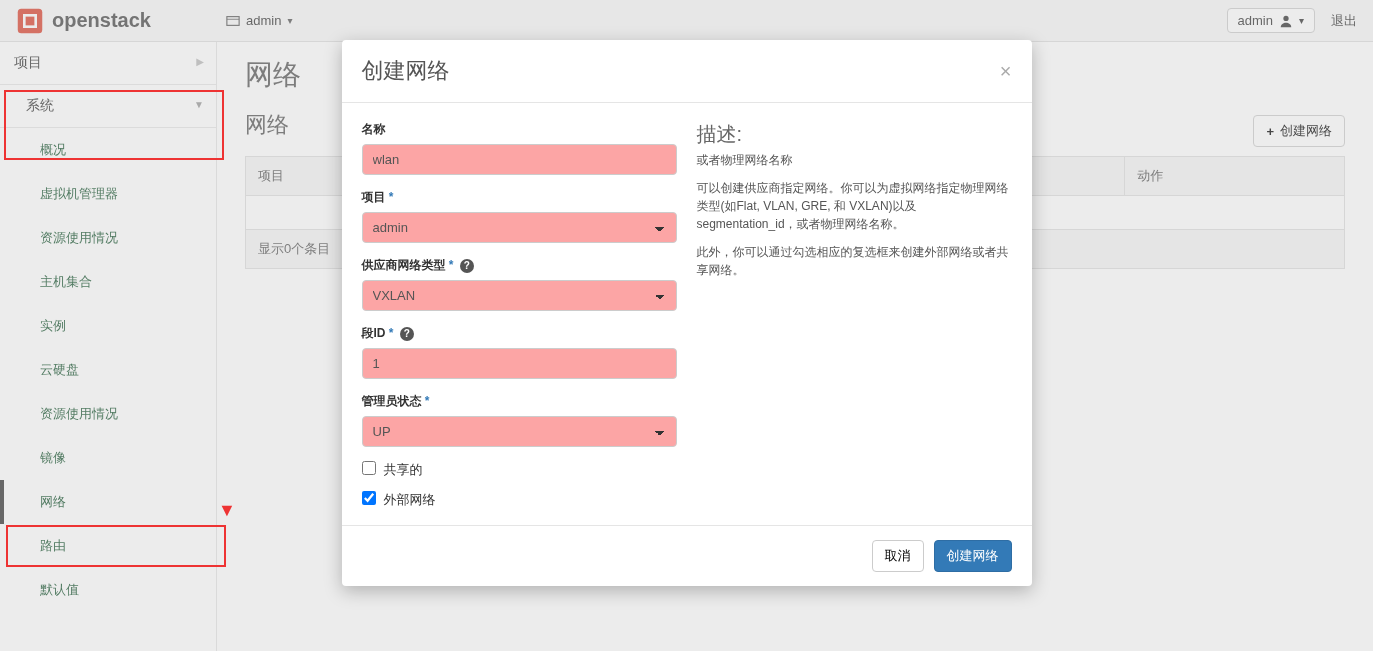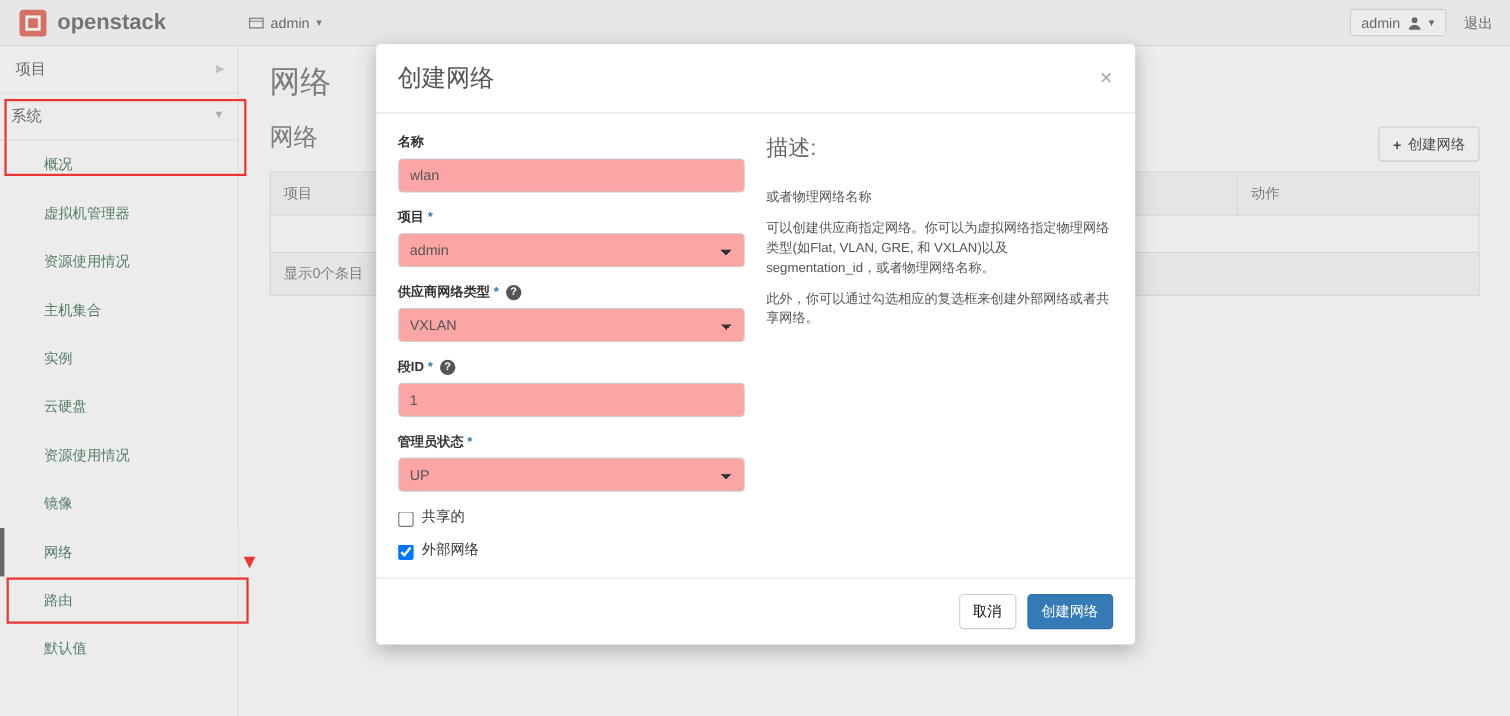--- a/index.html
+++ b/index.html
@@ -17,21 +17,21 @@
   .logout { color:#333; }
 
   
   .outer { display: flex; height: calc(100% - 42px); }
   .sidebar { width: 217px; border-right: 1px solid #e3e3e3; background:#fff; }
   .panel-title { padding: 12px 14px; font-size: 14px; color:#333; position: relative; }
   .panel-title .chevron { position:absolute; right:12px; top:14px; color:#888; font-size:10px; }
   .panel-title .chevron::before { content: "▼"; }
   .panel-title.proj .chevron::before { content: "▶"; color:#bbb; }
 
-  .subpanel { padding: 12px 14px 12px 10px; font-size:14px; position:relative; }
+  .subpanel { padding: 12px 14px 12px 26px; font-size:14px; position:relative; }
   .subpanel .chevron { position:absolute; right:12px; top:14px; color:#999; font-size:10px; }
   .subpanel .chevron::before { content: "▼"; }
 
   .side-item { display:block; padding: 13px 14px 13px 40px; font-size:13px; color:#14532d; text-decoration:none; }
   .side-item.active { border-left: 4px solid #333; padding-left:36px; background:#fff; }
 
   
   .main { flex:1; padding: 14px 28px; }
   .page-h1 { font-size: 28px; font-weight: 400; color:#555; margin-bottom: 16px; }
   .page-h2 { font-size: 22px; font-weight: 400; color:#555; margin-bottom: 12px; }
@@ -52,32 +52,32 @@
 
   
   .modal-back { position:absolute; inset:0; display:flex; align-items:flex-start; justify-content:center; padding-top:40px; }
   .modal { width:690px; background:#fff; border-radius:4px; box-shadow:0 5px 18px rgba(0,0,0,0.25); display:flex; flex-direction:column; }
   .modal-header { padding:16px 20px; border-bottom:1px solid #e5e5e5; display:flex; align-items:center; }
   .modal-header h3 { font-size:22px; font-weight:400; color:#555; flex:1; }
   .close-x { color:#aaa; font-size:20px; line-height:1; cursor:pointer; }
   .modal-body { display:flex; padding: 18px 20px 4px; gap: 20px; }
   .col-left { flex:1; }
   .col-right { flex:1; font-size:13px; color:#555; }
-  .col-right h4 { font-size:20px; font-weight:400; color:#666; margin-bottom:22px; }
+  .col-right h4 { font-size:20px; font-weight:400; color:#666; margin-bottom:3px; }
   .col-right p { margin-bottom:10px; line-height:1.5; font-size:12px; }
 
   .form-group { margin-bottom: 14px; }
   .form-group label { display:block; font-size:12px; font-weight:700; color:#333; margin-bottom:6px; }
   .form-group label .req { color:#337ab7; }
   .form-group input[type=text], .form-group select {
     width:100%; padding:7px 10px; border:1px solid #ccc; border-radius:4px; font-size:13px; color:#555; background:#fca5a5;
   }
   .form-group select { appearance:none; background-image: linear-gradient(45deg, transparent 50%, #333 50%), linear-gradient(135deg, #333 50%, transparent 50%); background-position: calc(100% - 16px) 14px, calc(100% - 11px) 14px; background-size: 5px 5px; background-repeat:no-repeat; }
   .help-icon { display:inline-block; width:14px; height:14px; border-radius:50%; background:#555; color:#fff; text-align:center; font-size:10px; line-height:14px; font-weight:700; vertical-align:middle; margin-left:3px; }
-  .checkbox-row { display:flex; align-items:flex-end; gap:8px; margin-bottom:12px; font-size:13px; color:#333; }
+  .checkbox-row { display:flex; align-items:flex-start; gap:8px; margin-bottom:12px; font-size:13px; color:#333; }
   .checkbox-row input { width:14px; height:14px; }
 
   .modal-footer { border-top:1px solid #e5e5e5; padding:14px 20px; display:flex; justify-content:flex-end; gap:10px; }
 
   .ficon { display:inline-block; width:14px; height:14px; }
 </style>
 </head>
 <body>
 
 <div class="navbar">

